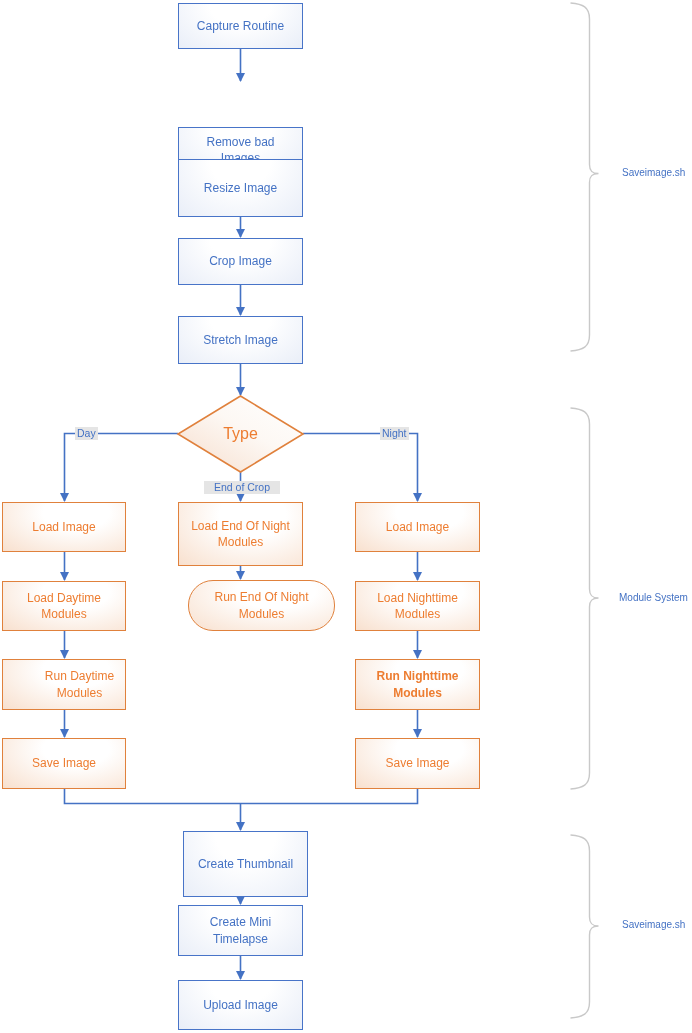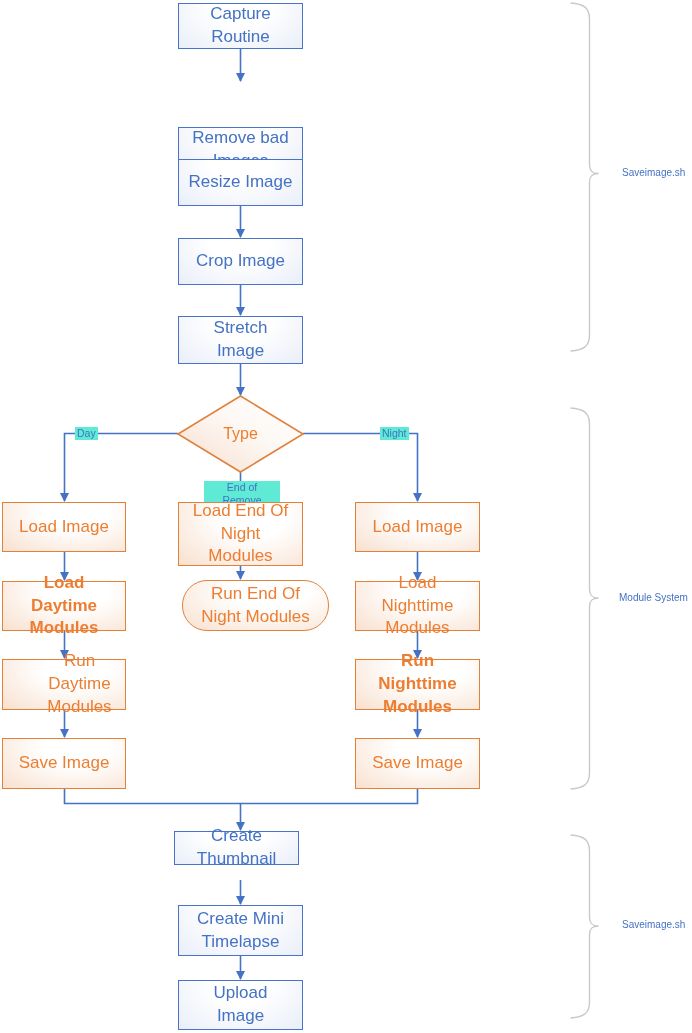--- a/index.html
+++ b/index.html
@@ -4,37 +4,37 @@
 <style>
   html,body { margin:0; padding:0; background:#ffffff; }
   .canvas {
     position:relative; width:692px; height:1033px; background:#ffffff;
     font-family:"Liberation Sans", sans-serif; overflow:hidden;
   }
   svg.layer { position:absolute; left:0; top:0; width:692px; height:1033px; }
   .node {
     position:absolute; box-sizing:border-box;
     display:flex; align-items:center; justify-content:center;
-    text-align:center; padding:3px 9px; line-height:1.35; font-size:17px;
+    text-align:center; padding:3px 9px; line-height:1.35; font-size:12px;
   }
   .node.blue {
     border:1.5px solid #4874C8; color:#4472C4;
     background:radial-gradient(ellipse at 50% 0%, #ffffff 35%, #e9eef8 100%);
   }
   .node.orange {
     border:1.5px solid #E0813C; color:#ED7D31;
     background:radial-gradient(ellipse at 60% 20%, #ffffff 32%, #f8e0ce 100%);
   }
   .diamond-label {
     position:absolute; left:178px; top:396px; width:125px; height:76px;
     display:flex; align-items:center; justify-content:center;
     color:#ED7D31; font-size:16px;
   }
   .edge-label {
-    position:absolute; background:#5eead4; color:#4472C4;
+    position:absolute; background:#e5e5e5; color:#4472C4;
     font-size:10.5px; line-height:13px; padding:0 2px; text-align:center;
   }
   .brace-label {
     position:absolute; color:#4472C4; font-size:10px; line-height:14px;
     white-space:nowrap;
   }
 </style>
 </head>
 <body>
 
@@ -90,70 +90,70 @@
       <path d="M570.5,835 C583,836 589.5,839 589.5,851 L589.5,917 C589.5,923.5 592,926 598.5,926 C592,926 589.5,928.5 589.5,935 L589.5,1002 C589.5,1014 583,1017 570.5,1018"></path>
     </g>
   </svg>
 
   <div class="node blue" style="left:178px; top:3px;   width:125px; height:46px;">
       <span>Capture Routine</span>
     </div>
   <div class="node blue" style="left:178px; top:82px;  width:125px; height:46px;margin-top:45px;">
       <span>Remove bad Images</span>
     </div>
-  <div class="node blue" style="left:178px; top:159px; width:125px; height:47px;">
+  <div class="node blue" style="left:178px; top:159px; width:125px; height:58px;">
       <span>Resize Image</span>
     </div>
   <div class="node blue" style="left:178px; top:238px; width:125px; height:47px;">
       <span>Crop Image</span>
     </div>
   <div class="node blue" style="left:178px; top:316px; width:125px; height:48px;">
       <span>Stretch Image</span>
     </div>
 
   <div class="diamond-label">Type</div>
 
   <div class="edge-label" style="left:75px;  top:427px;">Day</div>
   <div class="edge-label" style="left:380px; top:427px;">Night</div>
-  <div class="edge-label" style="left:204px; top:481px; width:72px;">End of Remove</div>
+  <div class="edge-label" style="left:204px; top:481px; width:72px;">End of Crop</div>
 
   <div class="node orange" style="left:2px; top:502px; width:124px; height:50px;">
       <span>Load Image</span>
     </div>
-  <div class="node orange" style="left:2px; top:581px; width:124px; height:50px;font-weight:bold;">
+  <div class="node orange" style="left:2px; top:581px; width:124px; height:50px;">
       <span>Load Daytime Modules</span>
     </div>
   <div class="node orange" style="left:2px; top:659px; width:124px; height:51px;padding-left:40px;">
       <span>Run Daytime Modules</span>
     </div>
   <div class="node orange" style="left:2px; top:738px; width:124px; height:51px;">
       <span>Save Image</span>
     </div>
 
   <div class="node orange" style="left:178px; top:502px; width:125px; height:64px;">
       <span>Load End Of Night Modules</span>
     </div>
-  <div class="node orange" style="left:182px; top:580px; width:147px; height:51px;border-radius:25px;">
+  <div class="node orange" style="left:188px; top:580px; width:147px; height:51px;border-radius:25px;">
       <span>Run End Of Night Modules</span>
     </div>
 
   <div class="node orange" style="left:355px; top:502px; width:125px; height:50px;">
       <span>Load Image</span>
     </div>
   <div class="node orange" style="left:355px; top:581px; width:125px; height:50px;">
       <span>Load Nighttime Modules</span>
     </div>
   <div class="node orange" style="left:355px; top:659px; width:125px; height:51px;font-weight:bold;">
       <span>Run Nighttime Modules</span>
     </div>
   <div class="node orange" style="left:355px; top:738px; width:125px; height:51px;">
       <span>Save Image</span>
     </div>
 
-  <div class="node blue" style="left:174px; top:831px; width:125px; height:34px;">
+  <div class="node blue" style="left:183px; top:831px; width:125px; height:66px;">
       <span>Create Thumbnail</span>
     </div>
   <div class="node blue" style="left:178px; top:905px; width:125px; height:51px;">
       <span>Create Mini Timelapse</span>
     </div>
   <div class="node blue" style="left:178px; top:980px; width:125px; height:50px;">
       <span>Upload Image</span>
     </div>
 
   <div class="brace-label" style="left:622px; top:166px;">Saveimage.sh</div>

